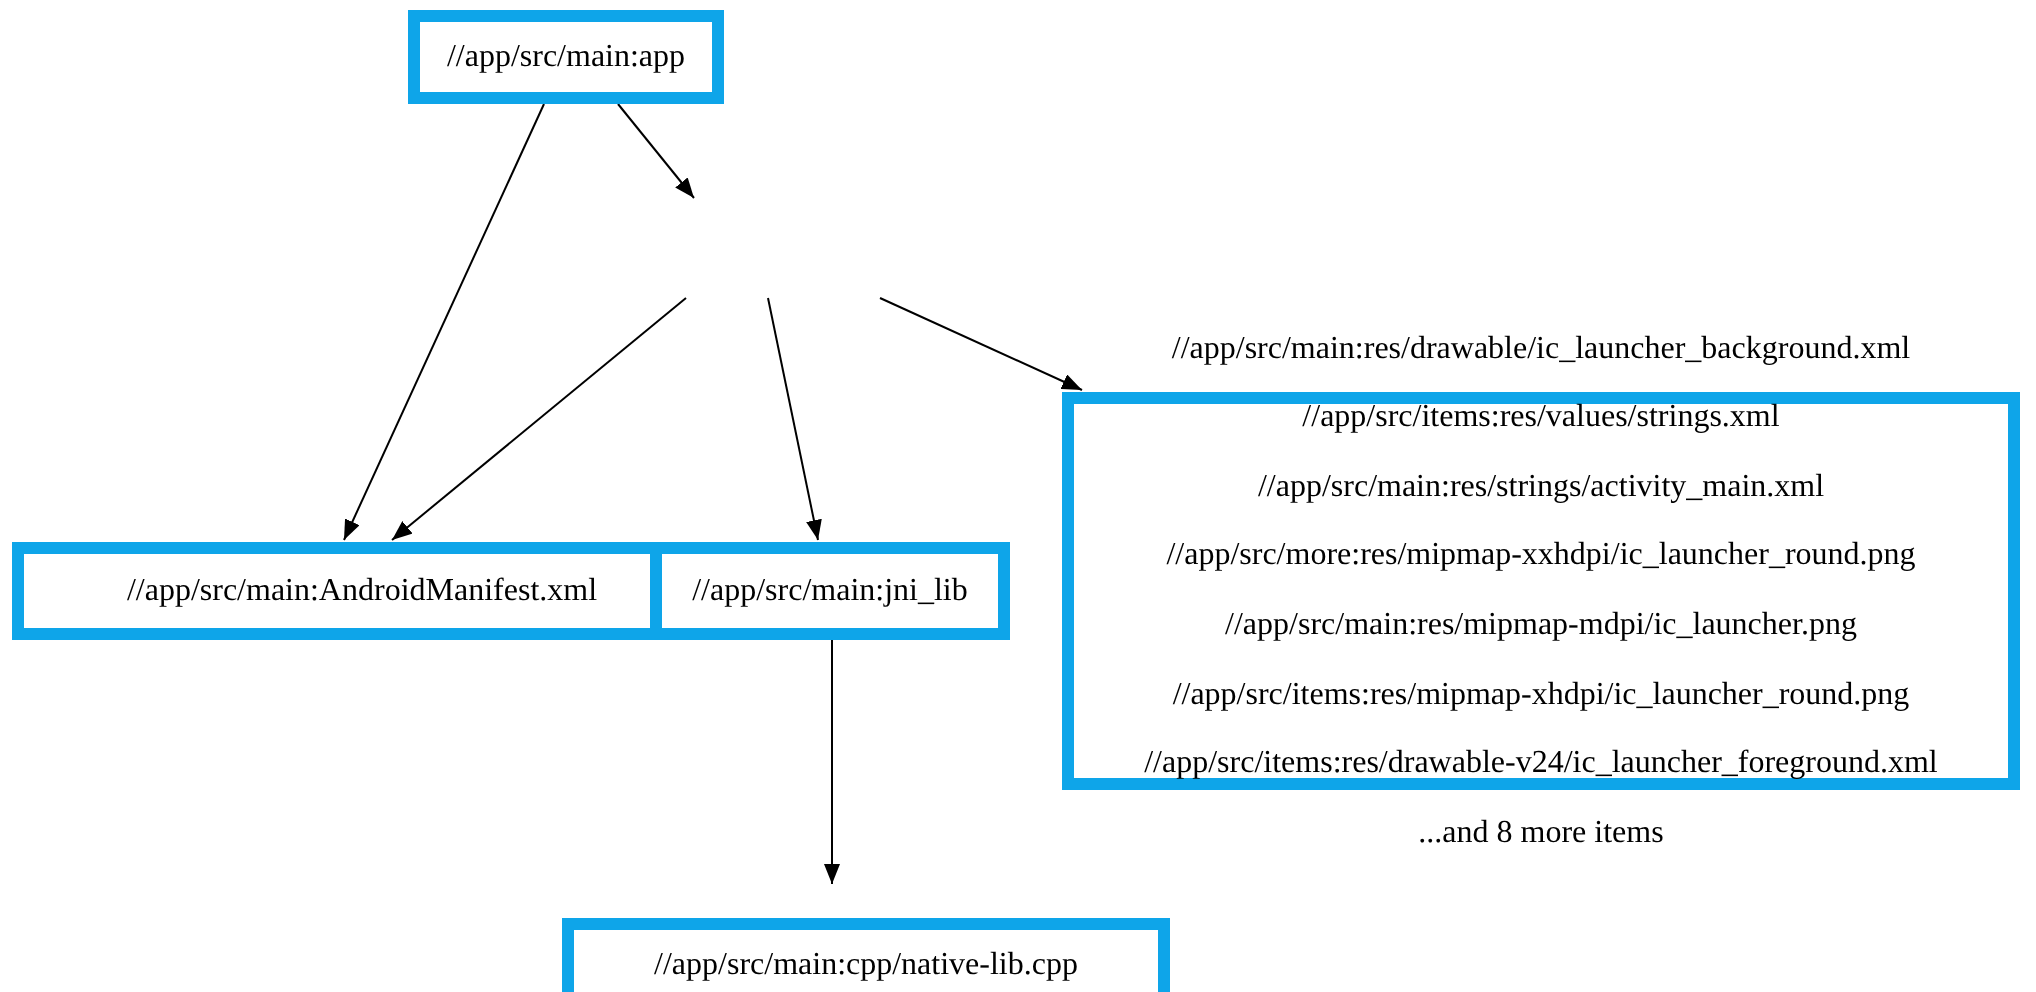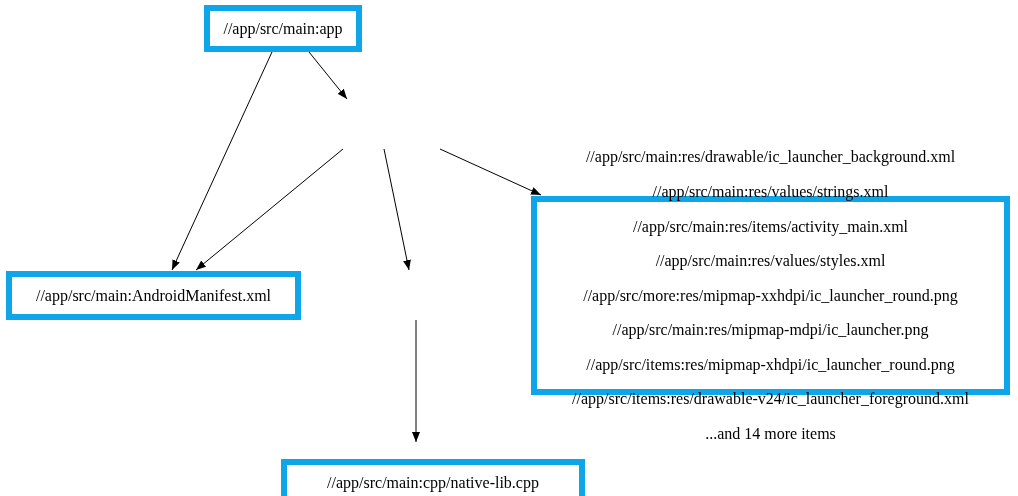--- a/index.html
+++ b/index.html
@@ -30,21 +30,21 @@
     background: #ffffff;
     display: flex;
     align-items: center;
     justify-content: center;
     text-align: center;
     font-size: 16px;
     white-space: nowrap;
   }
   .node-app           { left: 204px; top: 5px;   width: 158px; height: 47px; }
   .node-lib           { left: 302px; top: 101px; width: 153px; height: 47px; }
-  .node-manifest      { left: 6px;   top: 271px; width: 295px; height: 49px; }
+  .node-manifest      { left: 6px;   top: 271px; width: 350px; height: 49px; }
   .node-jni           { left: 325px; top: 271px; width: 180px; height: 49px; }
   .node-res           { left: 531px; top: 196px; width: 479px; height: 199px;
                         flex-direction: column; justify-content: center; gap: 15px; }
   .node-native        { left: 281px; top: 443px; width: 304px; height: 48px; margin-top: 16px; }
   .res-line {
     line-height: 19.6px;
     font-size: 16px;
     white-space: nowrap;
   }
 </style>
@@ -69,30 +69,32 @@
 
   <div class="node node-app">
     <span>//app/src/main:app</span>
   </div>
 
 
   <div class="node node-manifest">
     <span>//app/src/main:AndroidManifest.xml</span>
   </div>
 
+  <div class="node node-jni">
+    <span>//app/src/main:jni_lib</span>
+  </div>
 
   <div class="node node-res">
     <div class="res-line">//app/src/main:res/drawable/ic_launcher_background.xml</div>
-    <div class="res-line">//app/src/main:res/values/strings.xml</div>
-    <div class="res-line">//app/src/main:res/items/activity_main.xml</div>
-    <div class="res-line">//app/src/main:res/values/styles.xml</div>
+    <div class="res-line">//app/src/items:res/values/strings.xml</div>
+    <div class="res-line">//app/src/main:res/strings/activity_main.xml</div>
     <div class="res-line">//app/src/more:res/mipmap-xxhdpi/ic_launcher_round.png</div>
     <div class="res-line">//app/src/main:res/mipmap-mdpi/ic_launcher.png</div>
     <div class="res-line">//app/src/items:res/mipmap-xhdpi/ic_launcher_round.png</div>
     <div class="res-line">//app/src/items:res/drawable-v24/ic_launcher_foreground.xml</div>
-    <div class="res-line">...and 14 more items</div>
+    <div class="res-line">...and 8 more items</div>
   </div>
 
   <div class="node node-native">
     <span>//app/src/main:cpp/native-lib.cpp</span>
   </div>
 
 </div>
 
 </body></html>

